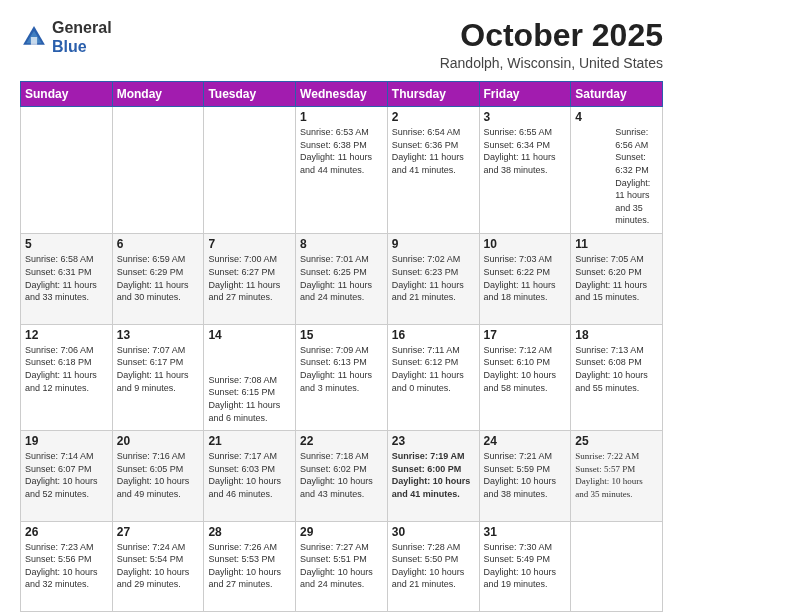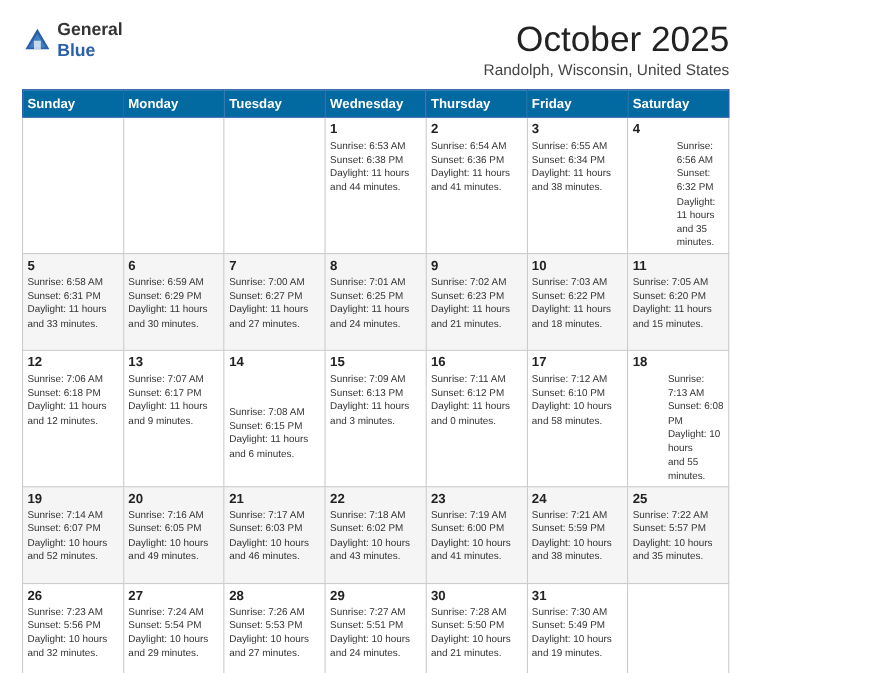--- a/index.html
+++ b/index.html
@@ -37,38 +37,38 @@
     .logo-blue { color: #2a5fac; }
     .logo-icon {
       width: 28px;
       height: 28px;
     }
     .title-area {
       text-align: right;
     }
     .month-title {
       font-size: 32px;
-      font-weight: normal;
+      font-weight: bold;
       color: #222;
       line-height: 1.1;
     }
     .location {
       font-size: 14px;
       color: #444;
       margin-top: 2px;
     }
     .calendar {
       flex: 1;
       border: 1px solid #ccc;
       border-collapse: collapse;
       width: 100%;
       table-layout: fixed;
     }
     .calendar thead tr th {
-      background: #0369a1;
+      background: #a21caf;
       color: #fff;
       font-size: 12px;
       font-weight: bold;
       padding: 5px 4px;
       text-align: left;
       border: 1px solid #2a5fac;
     }
     .calendar tbody tr td {
       vertical-align: top;
       border: 1px solid #ccc;
@@ -253,21 +253,21 @@
           </td>
           <td>
             <div class="day-number">17</div>
             <div class="day-info" style="white-space: pre-line;">Sunrise: 7:12 AM
 Sunset: 6:10 PM
 Daylight: 10 hours
 and 58 minutes.</div>
           </td>
           <td>
             <div class="day-number">18</div>
-            <div class="day-info" style="white-space: pre-line; margin-left: 32px;">Sunrise: 7:13 AM
+            <div class="day-info" style="white-space: pre-line;">Sunrise: 7:13 AM
 Sunset: 6:08 PM
 Daylight: 10 hours
 and 55 minutes.</div>
           </td>
         </tr>
         <tr>
           <td>
             <div class="day-number">19</div>
             <div class="day-info" style="white-space: pre-line;">Sunrise: 7:14 AM
 Sunset: 6:07 PM
@@ -290,35 +290,35 @@
           </td>
           <td>
             <div class="day-number">22</div>
             <div class="day-info" style="white-space: pre-line;">Sunrise: 7:18 AM
 Sunset: 6:02 PM
 Daylight: 10 hours
 and 43 minutes.</div>
           </td>
           <td>
             <div class="day-number">23</div>
-            <div class="day-info" style="white-space: pre-line;">Sunrise: 7:19 AM
+            <div class="day-info" style="white-space: pre-line; font-weight: bold;">Sunrise: 7:19 AM
 Sunset: 6:00 PM
 Daylight: 10 hours
 and 41 minutes.</div>
           </td>
           <td>
             <div class="day-number">24</div>
             <div class="day-info" style="white-space: pre-line;">Sunrise: 7:21 AM
 Sunset: 5:59 PM
 Daylight: 10 hours
 and 38 minutes.</div>
           </td>
           <td>
             <div class="day-number">25</div>
-            <div class="day-info" style="white-space: pre-line;">Sunrise: 7:22 AM
+            <div class="day-info" style="white-space: pre-line; font-family: Liberation Serif, serif;">Sunrise: 7:22 AM
 Sunset: 5:57 PM
 Daylight: 10 hours
 and 35 minutes.</div>
           </td>
         </tr>
         <tr>
           <td>
             <div class="day-number">26</div>
             <div class="day-info" style="white-space: pre-line;">Sunrise: 7:23 AM
 Sunset: 5:56 PM

